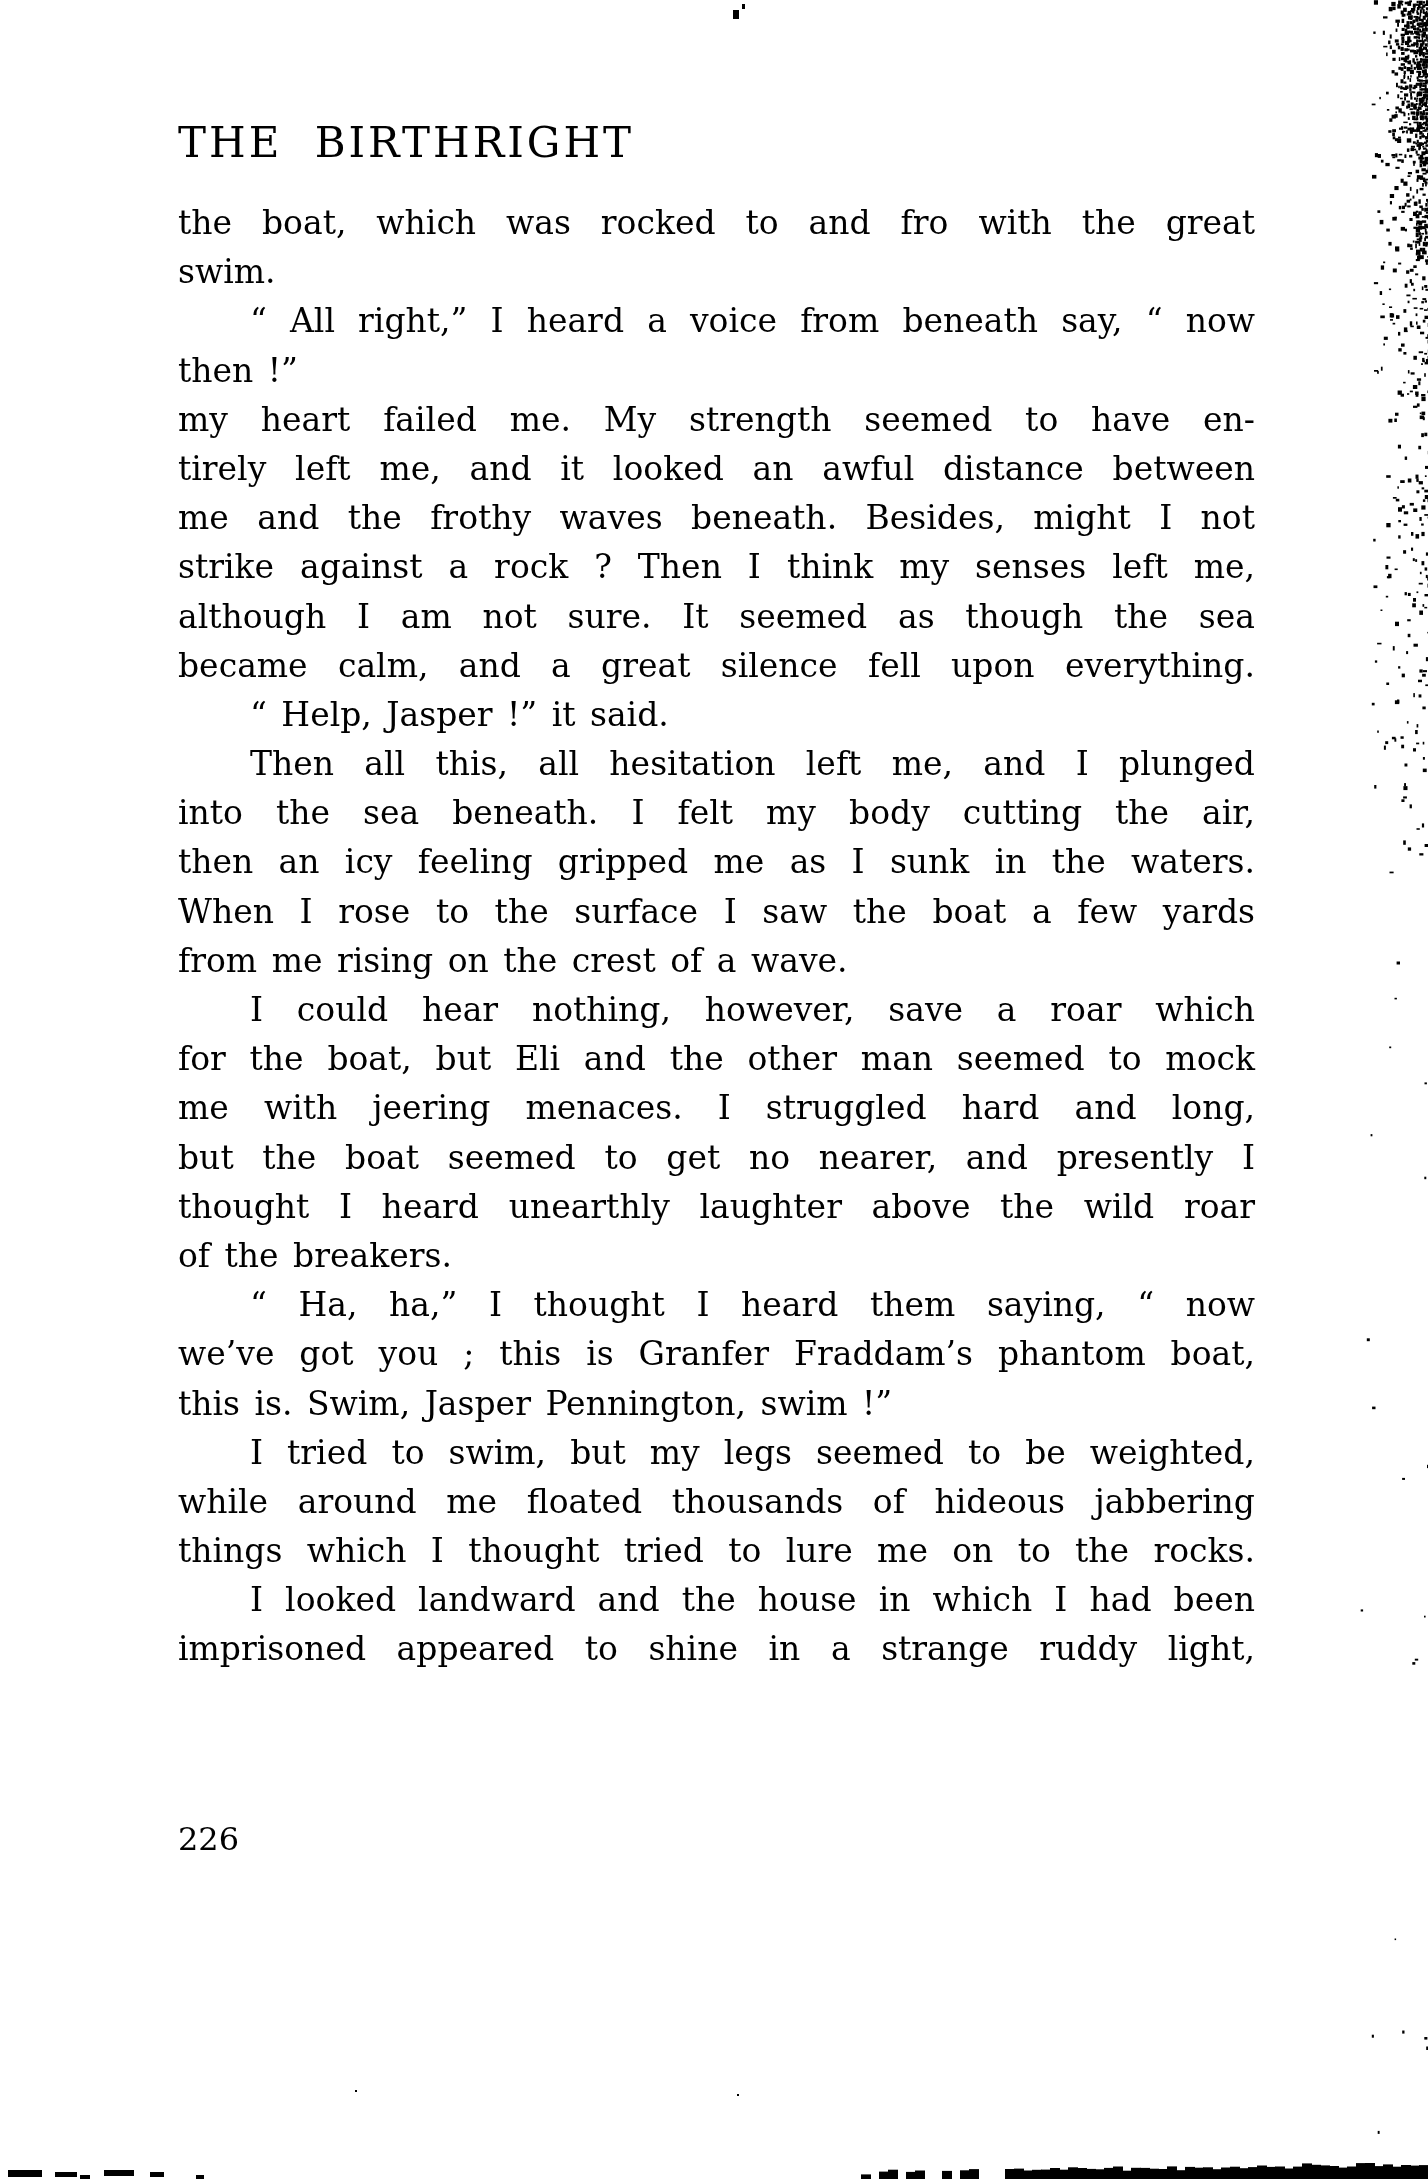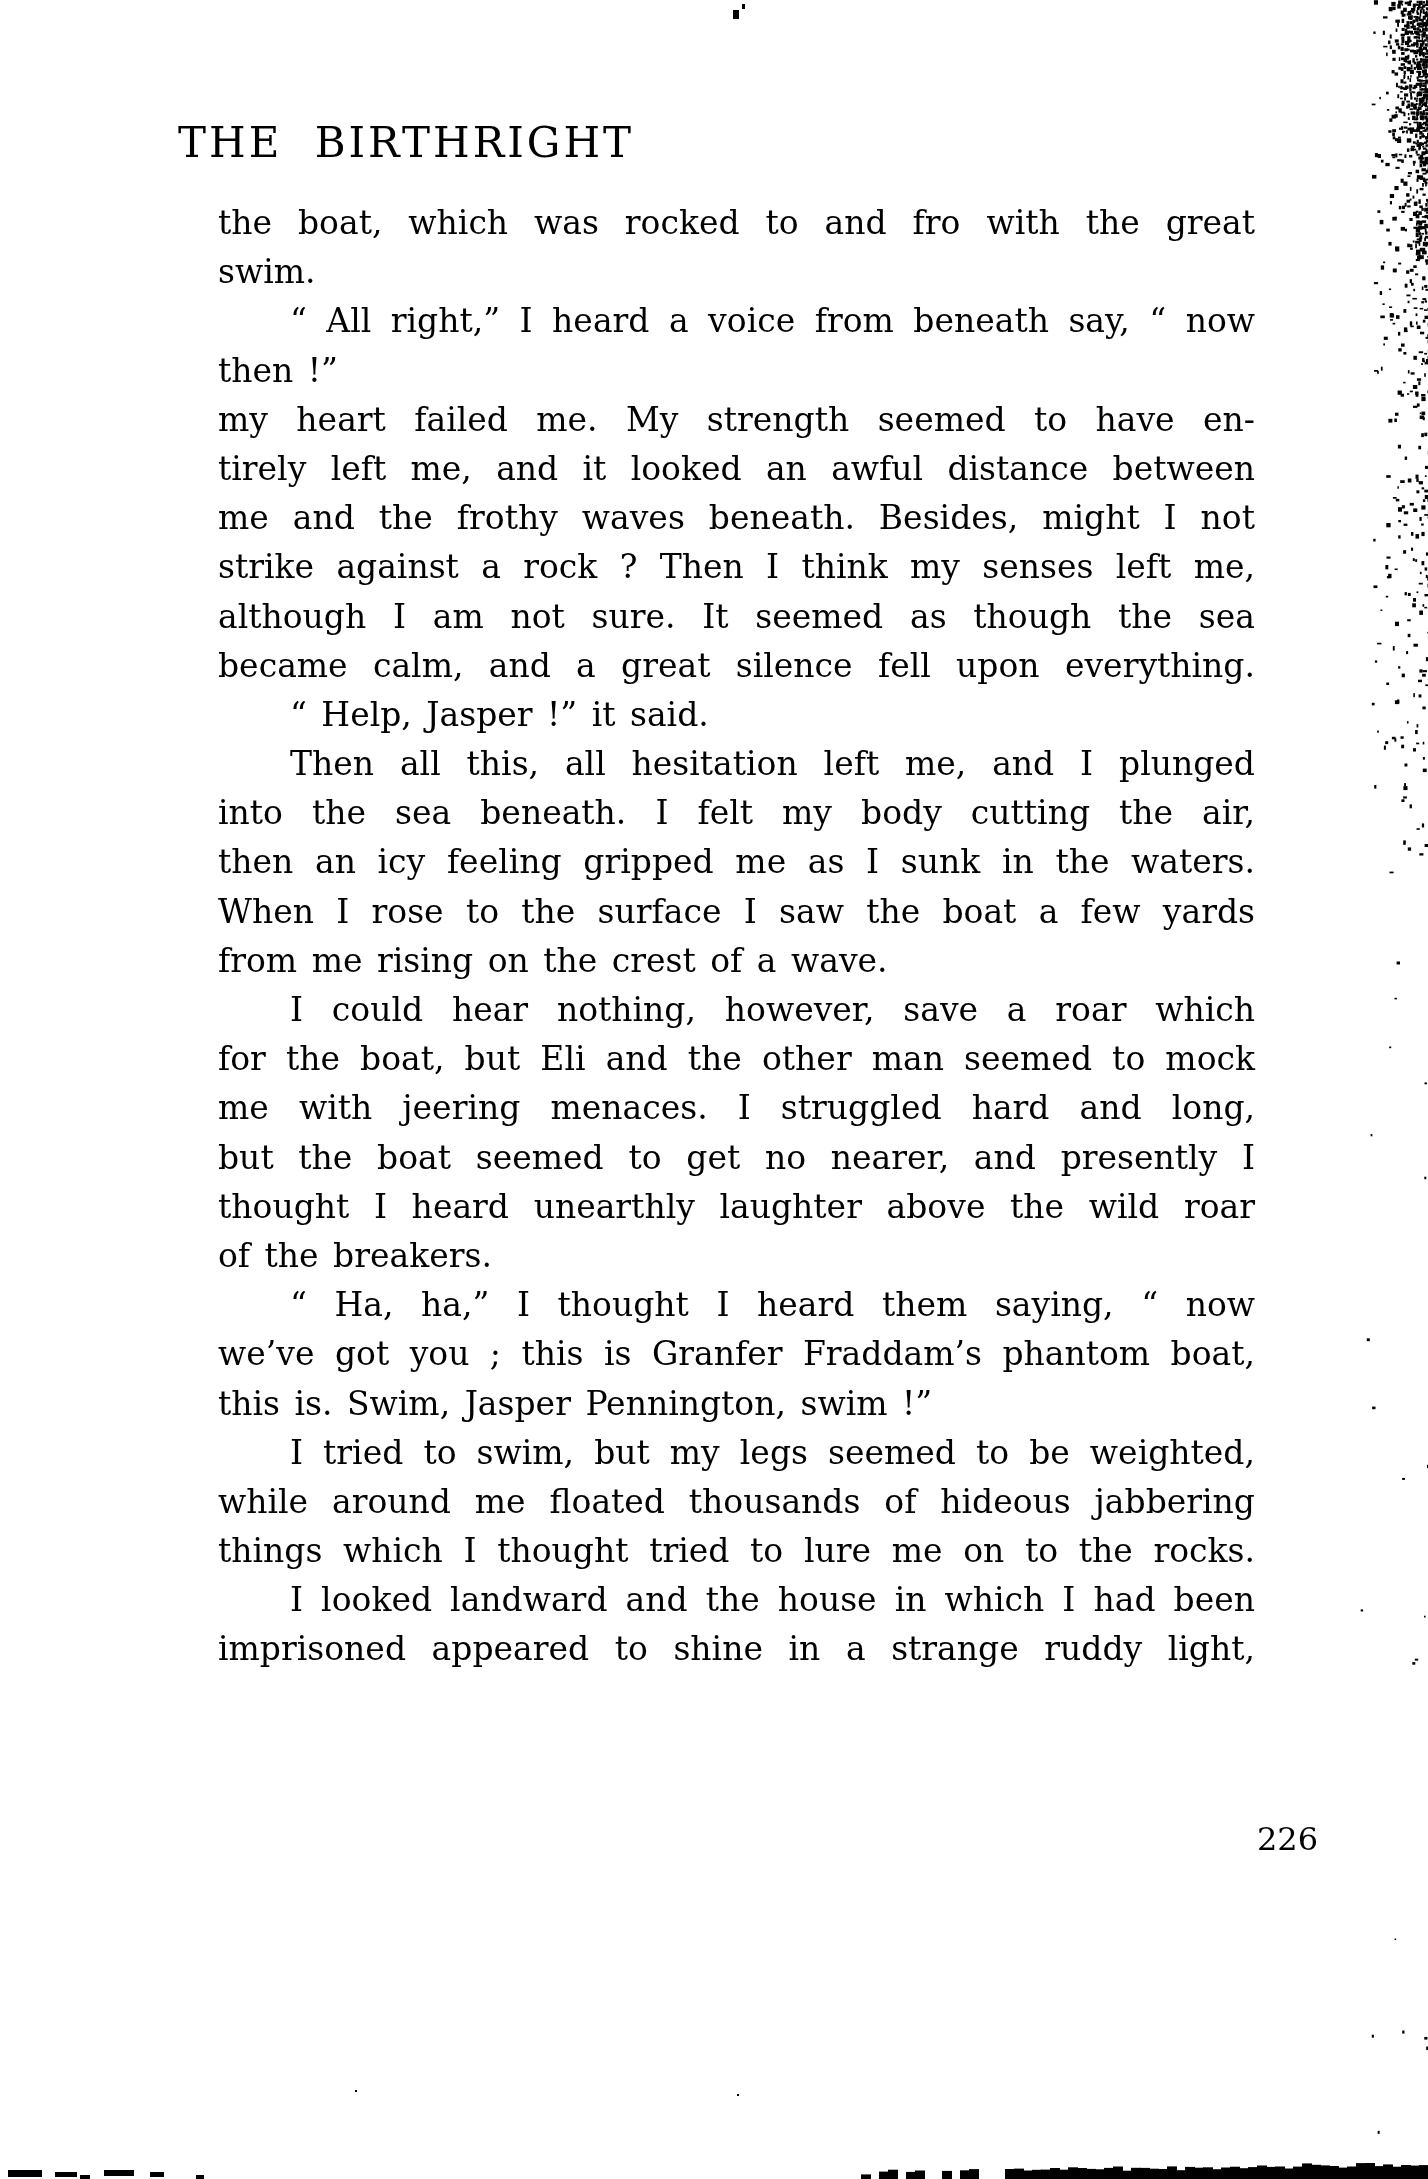--- a/index.html
+++ b/index.html
@@ -26,28 +26,27 @@
     font-size:33px;
     line-height:49.2px;
     word-spacing:4px;
   }
   .line{
     text-align:justify;
     text-align-last:justify;
     height:49.2px;
     overflow:visible;
     white-space:nowrap;
-    margin-left:40px;
   }
   .line.endline{ text-align-last:left; }
   .line.indent{ padding-left:72px; }
   .page-number{
     position:absolute;
-    top:1820px;left:168px;width:1150px;
-    text-align:right;
+    top:1820px;left:178px;width:1150px;
+    text-align:left;
     font-size:32px;
   }
   .noise{
     position:absolute;top:0;left:0;
     width:1428px;height:2179px;
     pointer-events:none;
   }
   .noise rect{ fill:#000; }
 </style>
 </head>

